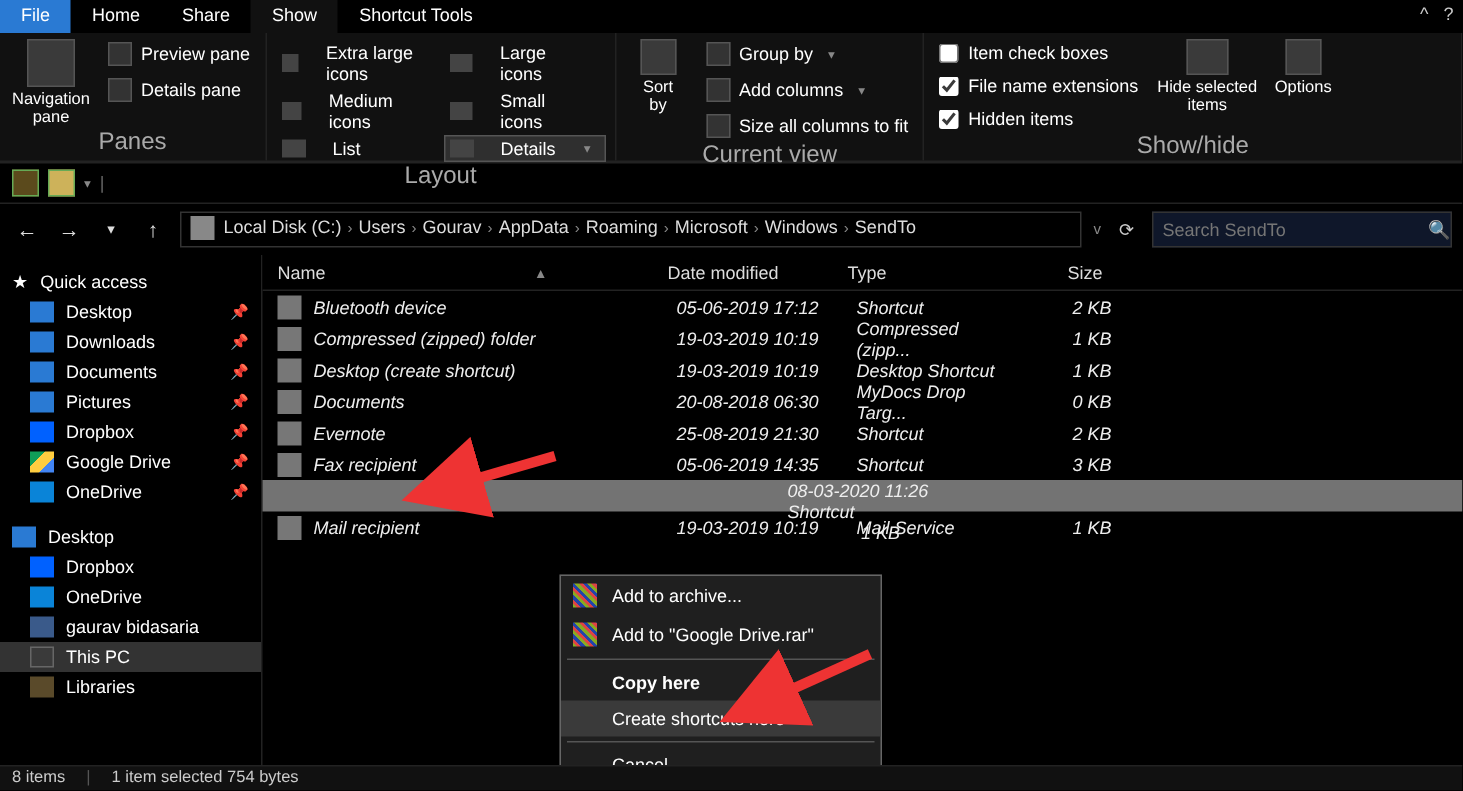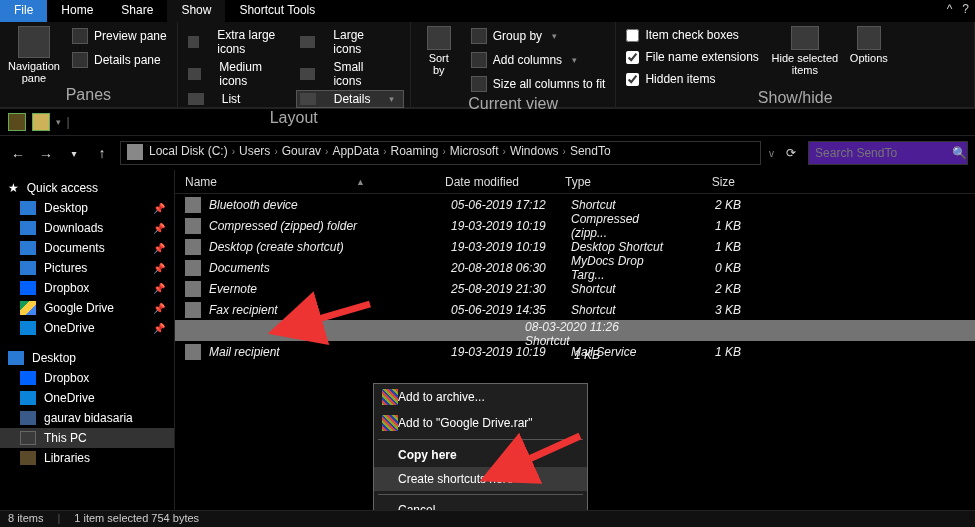--- a/index.html
+++ b/index.html
@@ -34,21 +34,21 @@
 
 .chk { display: flex; align-items: center; gap: 6px; padding: 2px 4px; font-size: 12px; }
 .chk input { accent-color: #fff; background: #000; }
 
 
 .addrbar { display: flex; align-items: center; gap: 8px; padding: 6px 8px; background: #000; height: 34px; }
 .addrbar .navbtn { width: 20px; text-align: center; font-size: 14px; color: #ddd; }
 .breadcrumb { flex: 1; display: flex; align-items: flex-start; gap: 2px; color: #ddd; font-size: 12px; border: 1px solid #333; padding: 2px 6px; height: 24px; }
 .crumb { padding: 0 4px; white-space: nowrap; }
 .sep { color: #888; font-size: 10px; }
-.searchbox { width: 160px; background: #4c1d95; border: 1px solid #333; color: #888; padding: 3px 6px; font-size: 12px; height: 24px; }
+.searchbox { width: 200px; background: #0f172a; border: 1px solid #333; color: #888; padding: 3px 6px; font-size: 12px; height: 24px; }
 .rfbtn { width: 18px; text-align: center; color: #ccc; }
 
 
 .quickrow { display: flex; align-items: center; gap: 6px; padding: 4px 8px; background: #000; height: 28px; border-top: 1px solid #222; border-bottom: 1px solid #222; }
 .quickrow .qico { width: 18px; height: 18px; background: #5b4a1c; border:1px solid #6a5; }
 
 
 .main { display: flex; height: 340px; background: #000; }
 .sidebar { width: 175px; background: #000; border-right: 1px solid #222; overflow: hidden; padding-top: 8px; }
 .sb-item { display: flex; align-items: center; gap: 8px; padding: 3px 8px 3px 20px; font-size: 12px; }
@@ -74,21 +74,21 @@
 .c-size { width: 70px; text-align: right; }
 .sortarrow { font-size: 9px; color: #888; margin-left: auto; margin-right: 60px; }
 
 .row { display: flex; align-items: center; height: 21px; font-size: 12px; color: #eee; font-style: italic; }
 .row.sel { background: #737373; flex-direction: column; }
 .row .fico { width: 16px; height: 16px; margin: 0 8px 0 10px; background: #777; }
 .row .nm { width: 232px; white-space: nowrap; overflow:hidden; }
 
 
 .ctx { position: absolute; left: 373px; top: 383px; width: 215px; background: #1f1f1f; border: 1px solid #666; box-shadow: 2px 2px 6px rgba(0,0,0,.6); }
-.ctx-item { display: flex; align-items: center; padding: 5px 8px 5px 8px; font-size: 12px; }
+.ctx-item { display: flex; align-items: center; gap: 10px; padding: 5px 8px 5px 8px; font-size: 12px; }
 .ctx-item.bold { font-weight: 700; }
 .ctx-item.hover { background: #3a3a3a; }
 .ctx-ico { width: 16px; height: 16px; }
 .rar { background: repeating-linear-gradient(45deg,#8a2,#8a2 2px,#d44 2px,#d44 4px,#24a 4px,#24a 6px); }
 .ctx-sep { height: 1px; background: #555; margin: 3px 4px; }
 .ctx-pad { width:16px; }
 
 
 .status { position: absolute; bottom: 0; left: 0; right: 0; height: 17px; background: #111; color: #ccc; font-size: 11px; padding: 1px 8px; display:flex; gap:14px; border-top:1px solid #222; }
 

